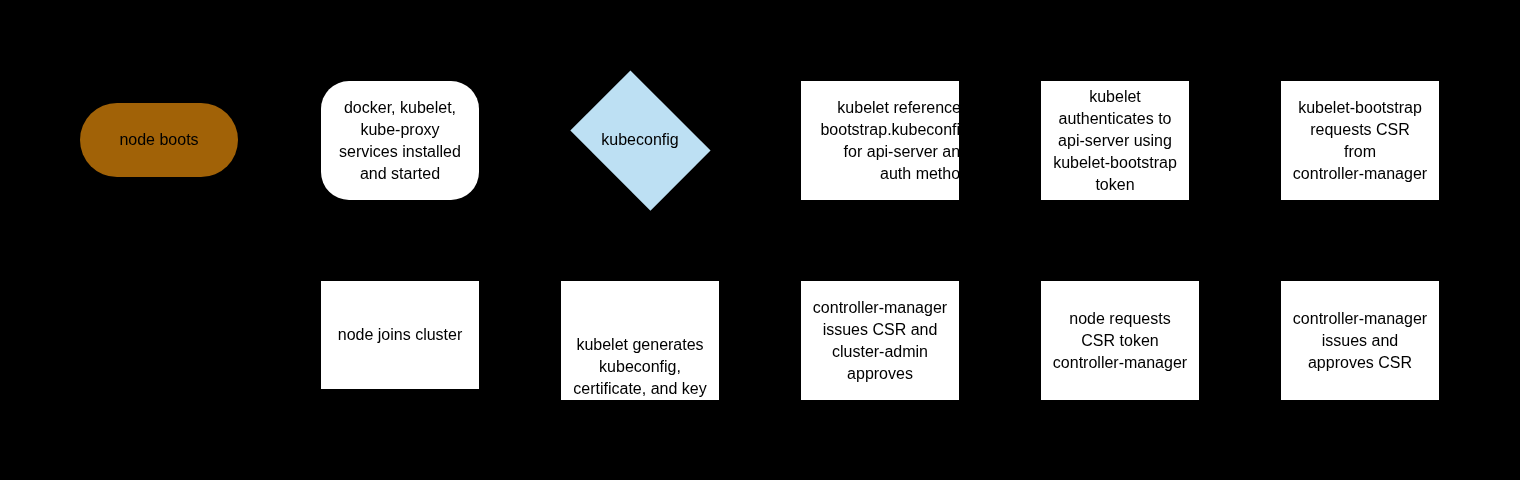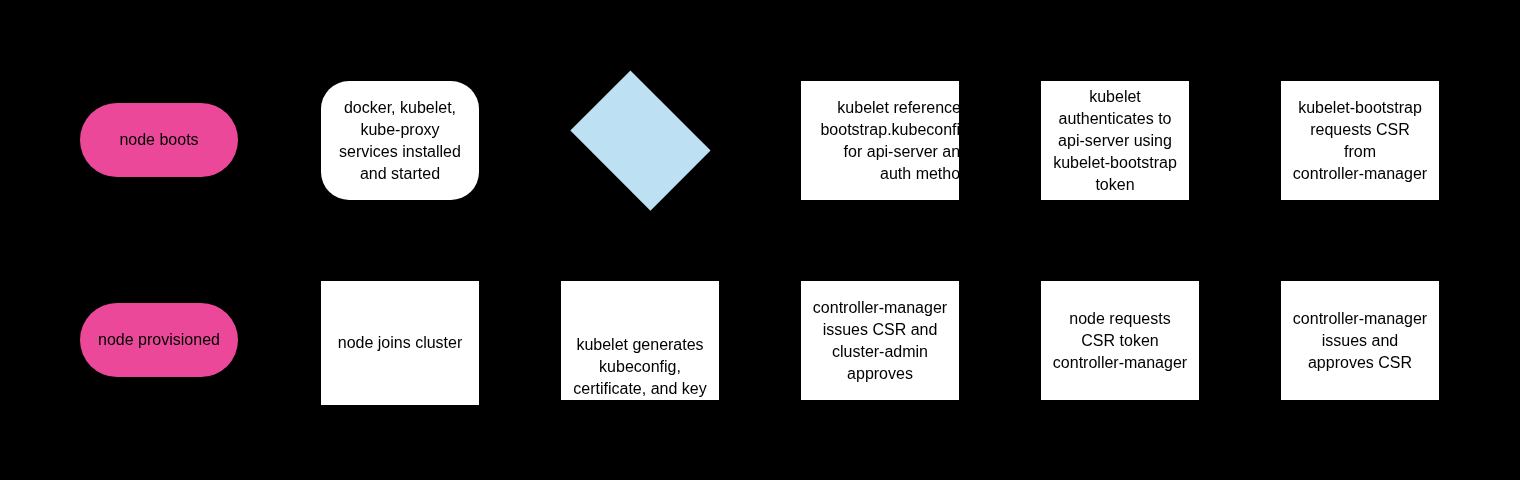--- a/index.html
+++ b/index.html
@@ -30,21 +30,21 @@
     white-space: pre-line;
   }
 
   
   .node.process {
     background: #ffffff;
   }
 
   
   .node.terminator {
-    background: #ec4899;
+    background: #a16207;
     border-radius: 38px;
   }
 
   
   .node.decision {
     background: transparent;
   }
   .node.decision .diamond-shape {
     position: absolute;
     left: 50%;
@@ -86,20 +86,21 @@
 
   <div class="node process" style="left:321px; top:81px; width:158px; height:119px;border-radius:28px;">
     <span class="label">docker, kubelet,
 kube-proxy
 services installed
 and started</span>
   </div>
 
   <div class="node decision" style="left:560px; top:80px; width:160px; height:120px;">
     <span class="diamond-shape"></span>
+    <span class="label decision-label">kubeconfig</span>
   </div>
 
   <div class="node process overflow" style="left:801px; top:81px; width:158px; height:119px;">
     <span class="label">kubelet references
 bootstrap.kubeconfig
 for api-server and
 auth method</span>
   </div>
 
   <div class="node process" style="left:1041px; top:81px; width:148px; height:119px;">
@@ -110,25 +111,22 @@
 token</span>
   </div>
 
   <div class="node process" style="left:1281px; top:81px; width:158px; height:119px;">
     <span class="label">kubelet-bootstrap
 requests CSR
 from
 controller-manager</span>
   </div>
 
-  <div class="node terminator" style="left:80px; top:303px; width:158px; height:74px;">
-    <span class="label">node provisioned</span>
-  </div>
 
-  <div class="node process" style="left:321px; top:281px; width:158px; height:124px;">
+  <div class="node process" style="left:321px; top:281px; width:158px; height:108px;">
     <span class="label">node joins cluster</span>
   </div>
 
   <div class="node process" style="left:561px; top:281px; width:158px; height:119px;align-items:flex-end;">
     <span class="label">kubelet generates
 kubeconfig,
 certificate, and key</span>
   </div>
 
   <div class="node process" style="left:801px; top:281px; width:158px; height:119px;">

